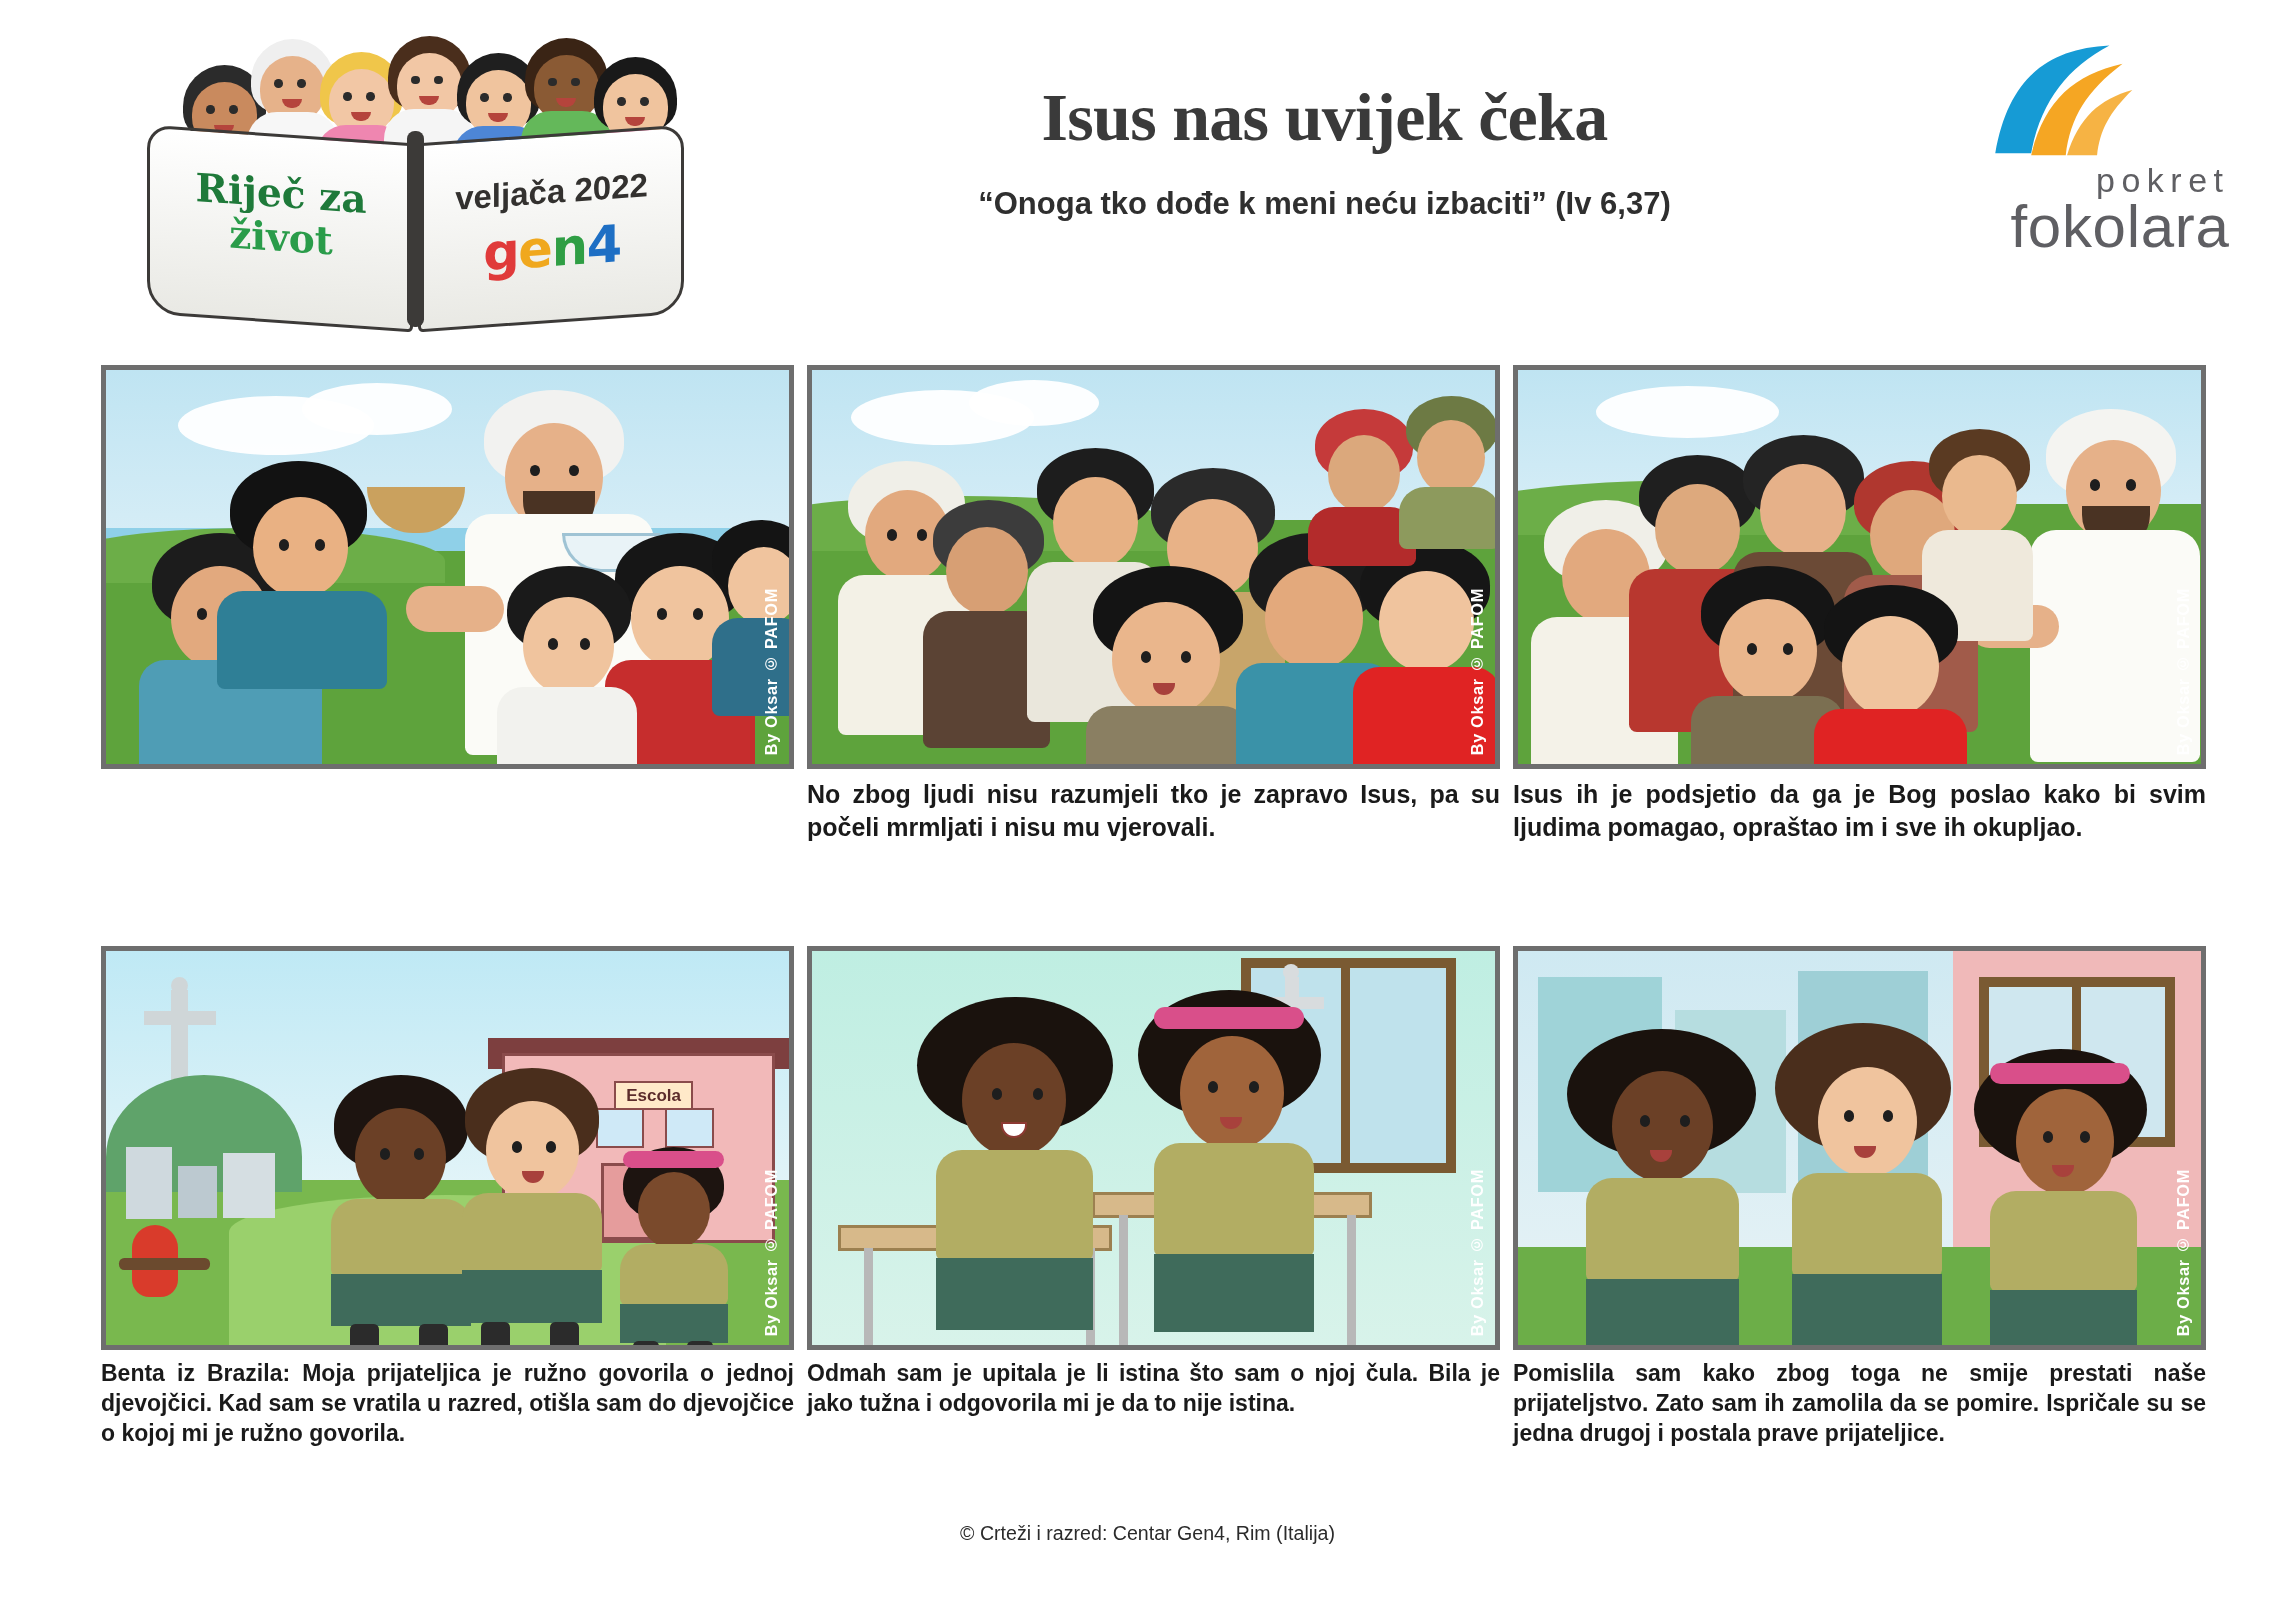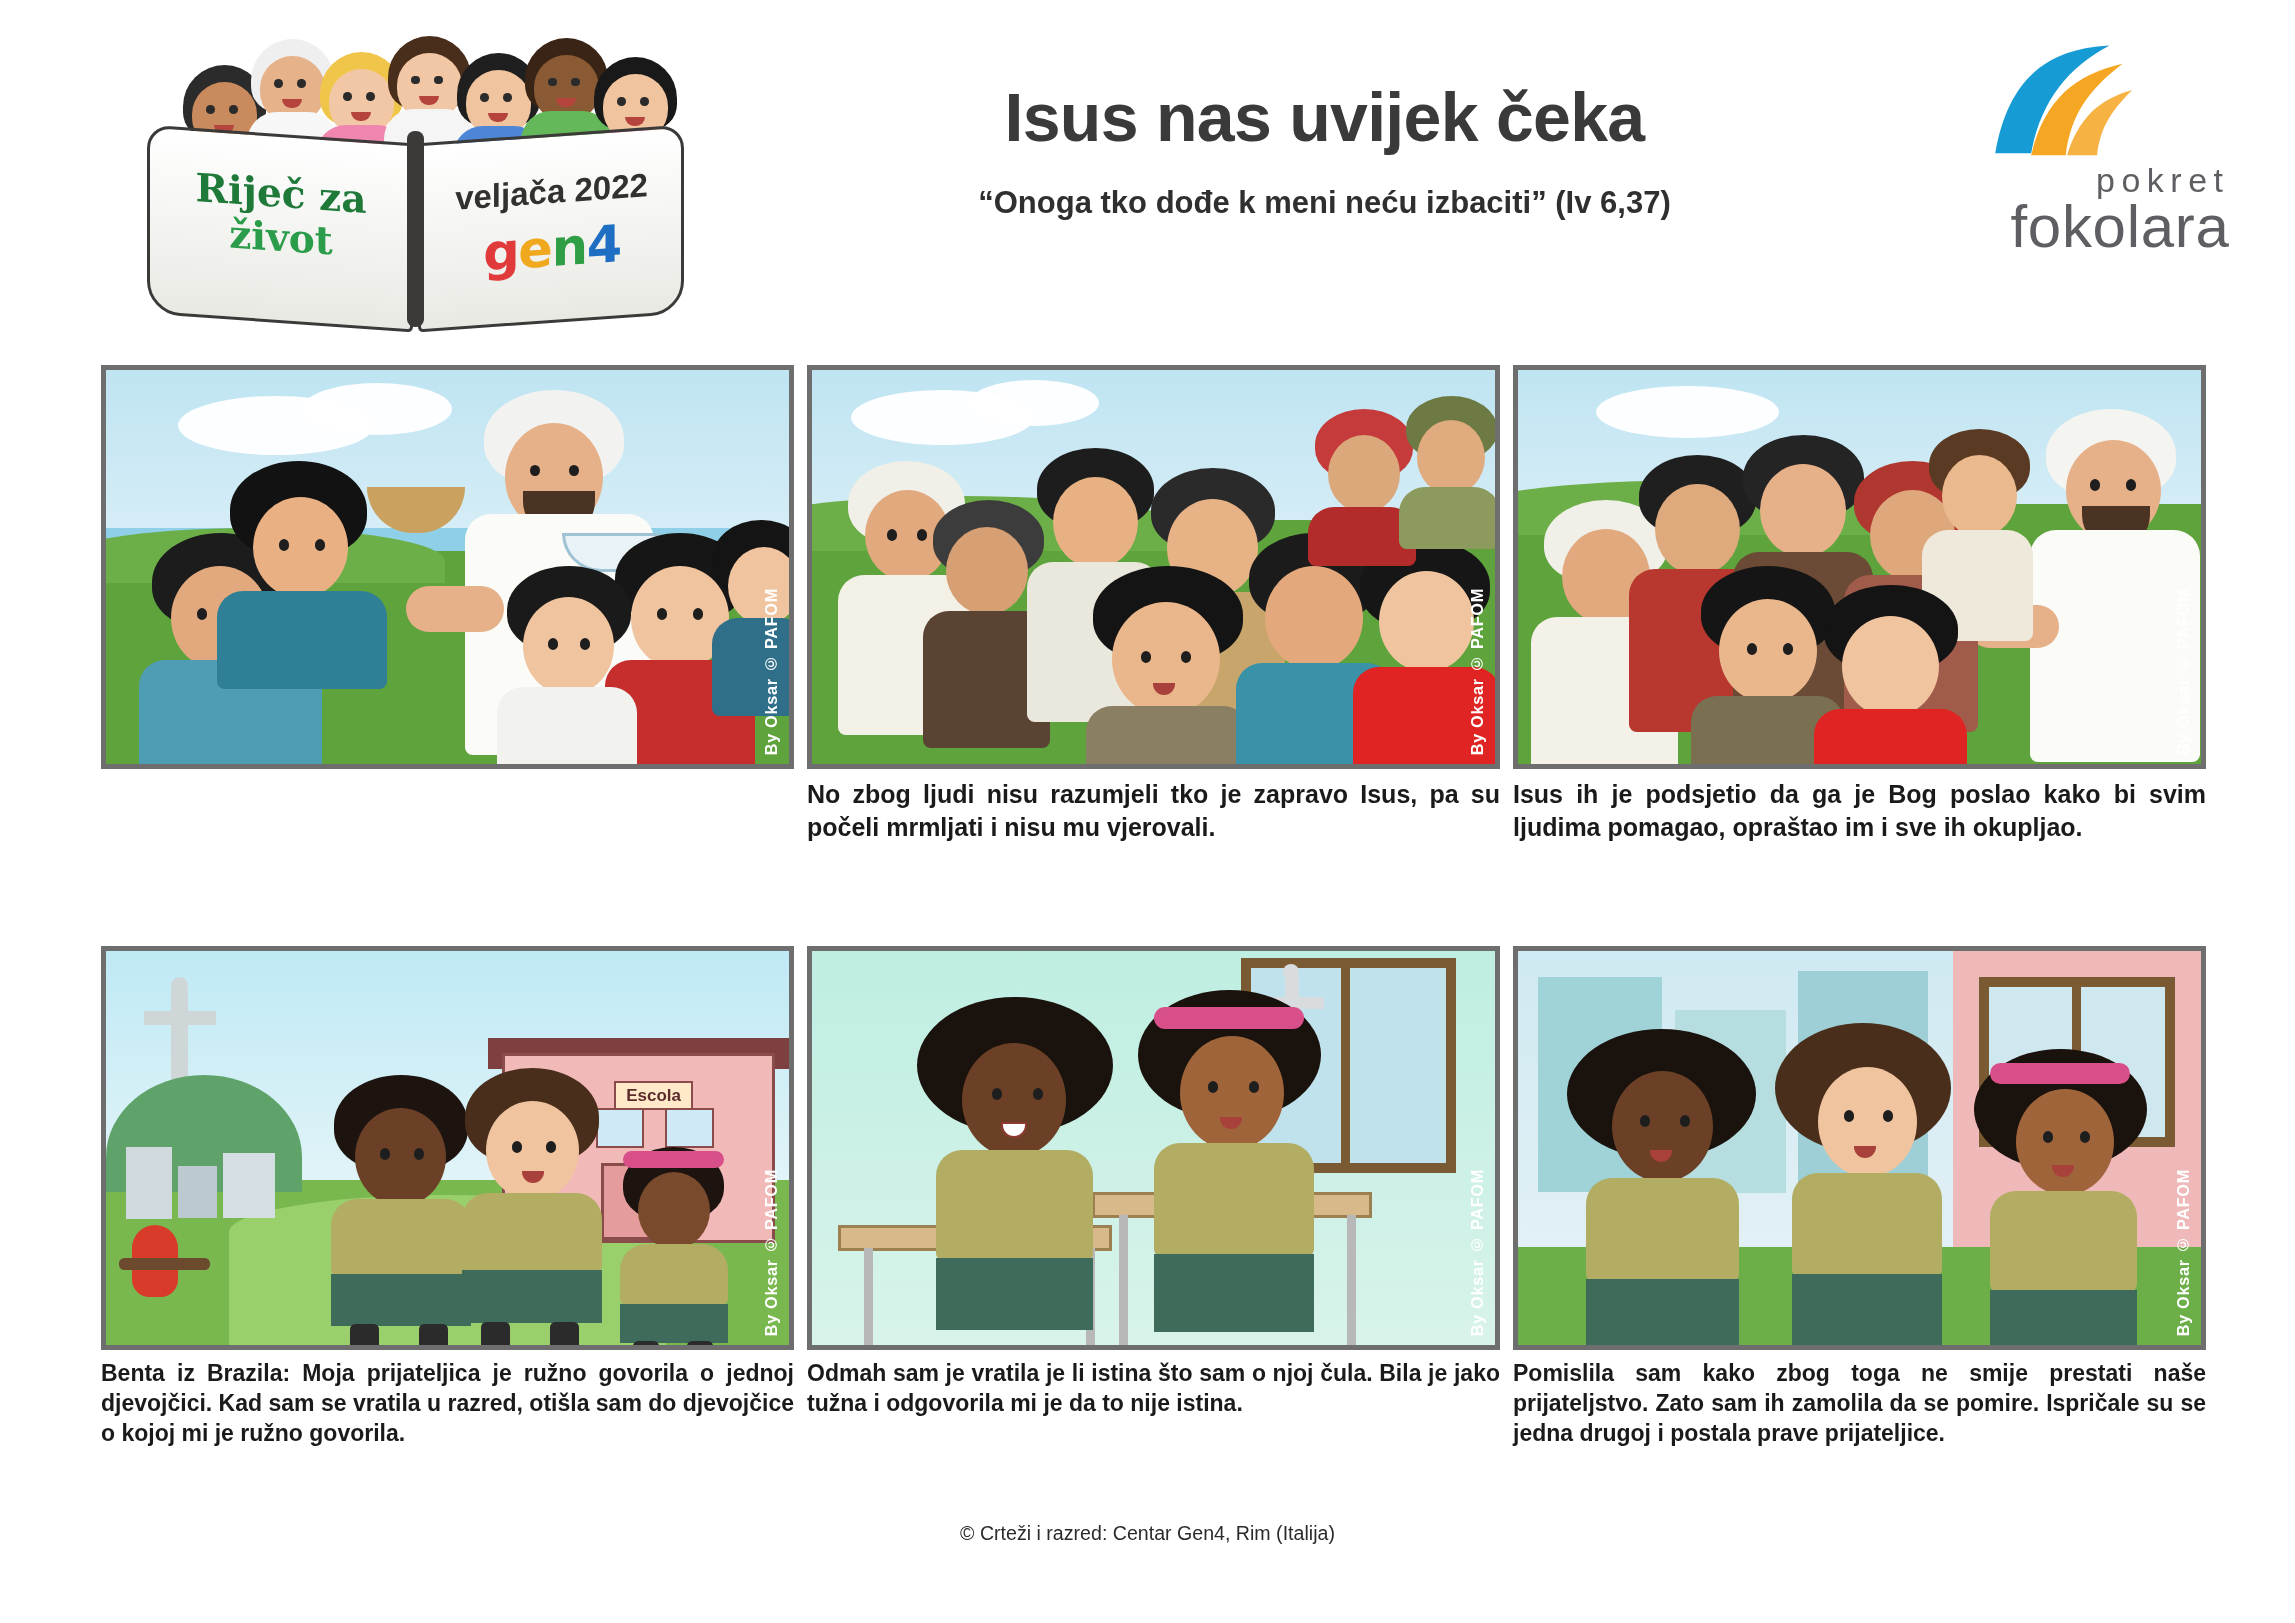--- a/index.html
+++ b/index.html
@@ -167,21 +167,21 @@
     left: 770px;
     top: 78px;
     width: 1109px;
     text-align: center;
   }
   .main-title {
     font-size: 68px;
     font-weight: bold;
     color: #3a3a3a;
     letter-spacing: -0.7px;
-    font-family: Liberation Sans, sans-serif;
+    font-family: Liberation Serif, serif;
   }
   .subtitle {
     margin-top: 29px;
     font-size: 31px;
     font-weight: bold;
     color: #2f2f2f;
   }
 
   .logo-right {
     position: absolute;
@@ -700,21 +700,21 @@
           <div class="head" style="left:55px; top:46px; width:104px; height:114px; background:#a0643b;"></div>
           <div class="eye2" style="left:83px; top:91px;"></div>
           <div class="eye2" style="left:124px; top:91px;"></div>
           <div class="mouth2" style="left:95px; top:127px;"></div>
           <div class="torso" style="left:29px; top:153px; width:160px; height:114px; background:#b2ad63;"></div>
           <div style="position:absolute; left:29px; top:264px; width:160px; height:78px; background:#3f6b5b;"></div>
         </div>
 
         <div class="credit">By Oksar © PAFOM</div>
       </div>
-      <div class="caption compact">Odmah sam je vratila je li istina što sam o njoj čula. Bila je jako tužna i odgovorila mi je da to nije istina.</div>
+      <div class="caption compact">Odmah sam je upitala je li istina što sam o njoj čula. Bila je jako tužna i odgovorila mi je da to nije istina.</div>
     </div>
 
     <div class="panel">
       <div class="art">
         <div class="city-bg"></div>
         <div class="building" style="left:19.6px; top:26px; width:124px; height:215px; background:#9fd3d8;"></div>
         <div class="building" style="left:157px; top:59px; width:111px; height:183px; background:#b6dde0;"></div>
         <div class="building" style="left:280px; top:19.6px; width:130px; height:222px; background:#9ecfd6;"></div>
         <div style="position:absolute; right:0; top:0; width:248px; height:404px; background:#f0b9b9;"></div>
         <div style="position:absolute; right:26px; top:26px; width:196px; height:170px; border:10.4px solid #7a5a32; box-sizing:border-box; background:#cfe7ef;"></div>

